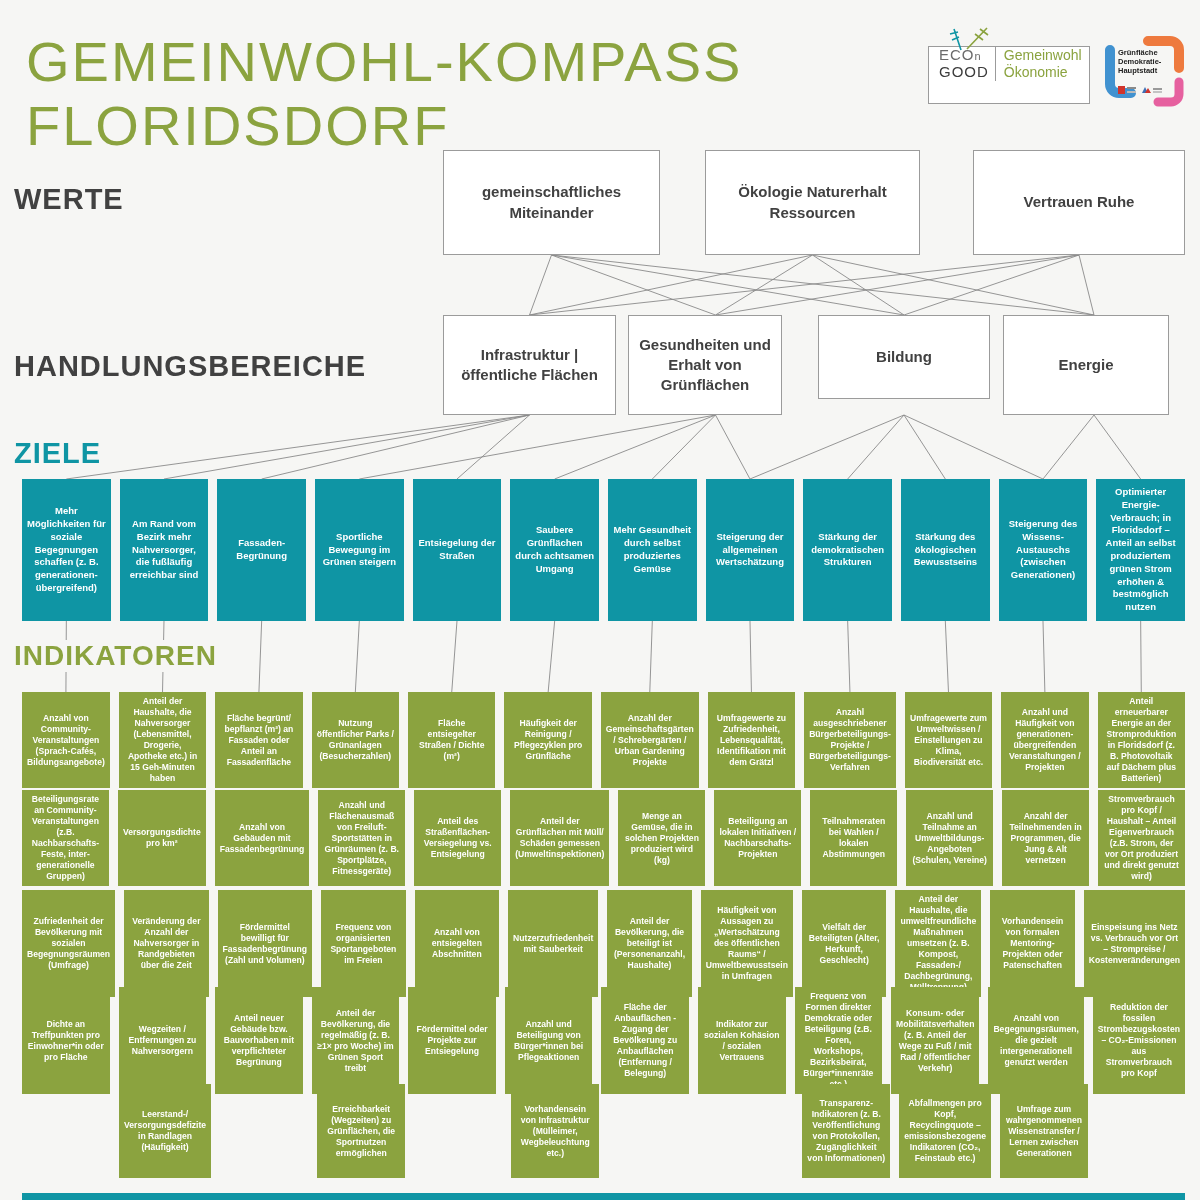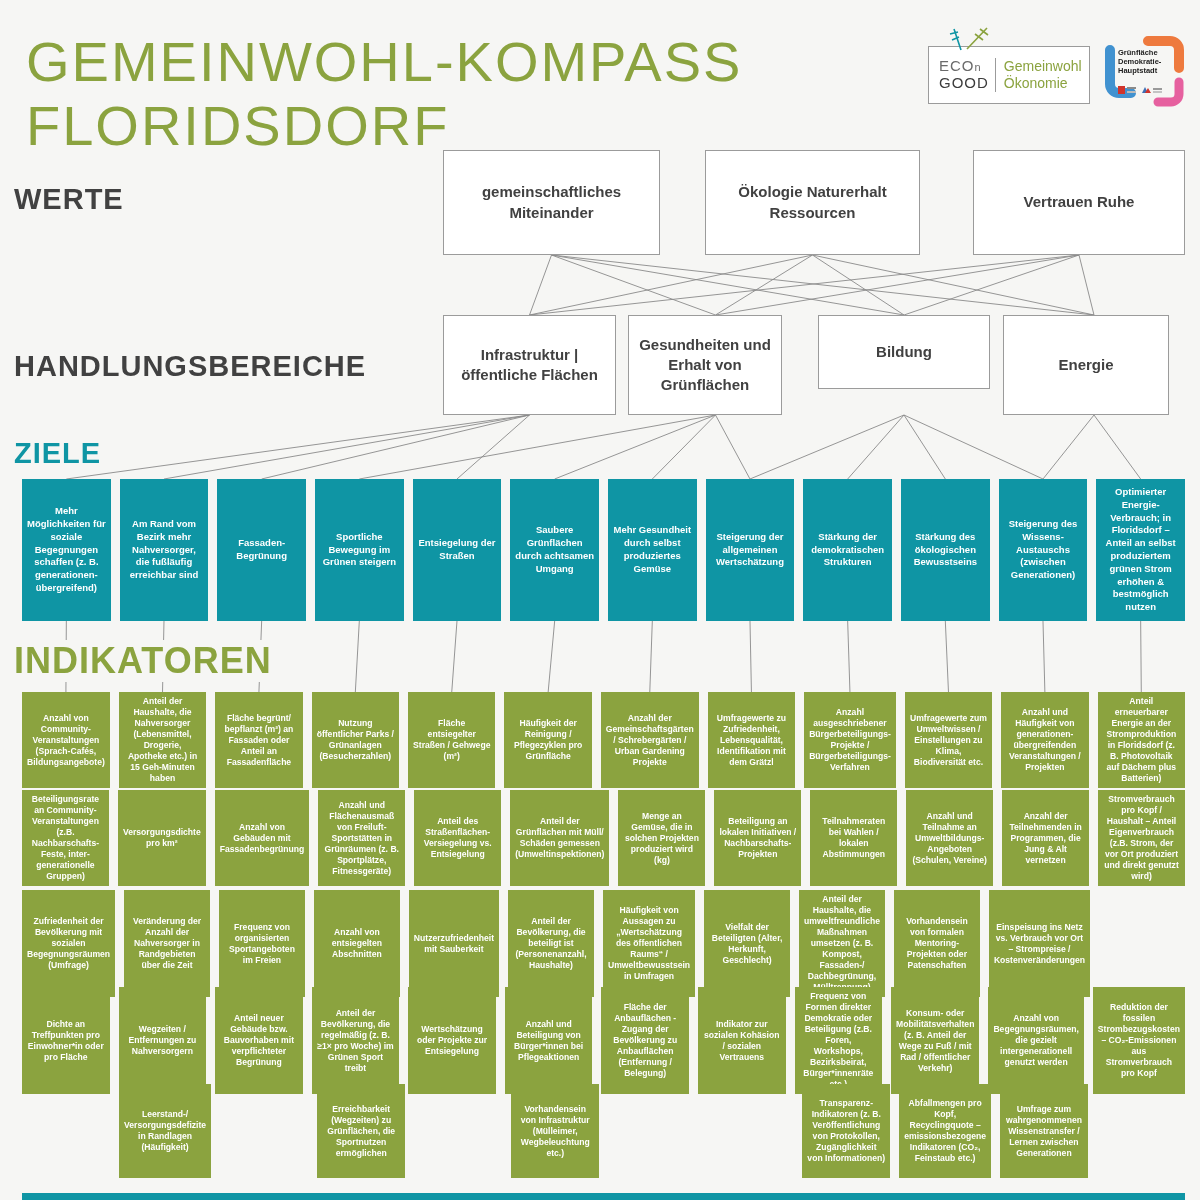--- a/index.html
+++ b/index.html
@@ -9,42 +9,42 @@
     font-family:"Liberation Sans",sans-serif;overflow:hidden}
   .page{position:relative;width:1200px;height:1200px}
   #connector-svg{position:absolute;left:0;top:0;z-index:0}
   #connector-svg line{stroke:var(--line);stroke-width:0.9}
 
   .title{position:absolute;left:26px;top:30px;color:var(--green);font-weight:normal;
     font-size:56px;line-height:1.15;letter-spacing:2px;z-index:1}
   .sec-label{position:absolute;left:14px;font-weight:bold;color:var(--dark);
     font-size:29px;letter-spacing:1px;z-index:2}
   .sec-label.teal-t{color:var(--teal)}
-  .sec-label.green-t{color:var(--green);font-size:36px;background:var(--bg);padding-right:10px}
+  .sec-label.green-t{color:var(--green);font-size:28px;background:var(--bg);padding-right:10px}
 
   .wbox,.hbox{position:absolute;background:#ffffff;border:1px solid #9b9b9b;
     display:flex;align-items:center;justify-content:center;text-align:center;
     font-weight:bold;color:var(--dark);font-size:15px;line-height:1.35;
     padding:8px;box-sizing:border-box;z-index:1}
 
   .grid{position:absolute;left:22px;right:15px;display:grid;
     grid-template-columns:repeat(12,1fr);gap:9px;z-index:1}
   .cbox{display:flex;align-items:center;justify-content:center;text-align:center;
     color:#ffffff;font-weight:bold;padding:4px 5px;box-sizing:border-box}
   .teal{background:var(--teal)}
   .green{background:var(--green)}
   #zrow .cbox{font-size:9.5px;line-height:1.35}
   .irow .cbox{font-size:8.6px;line-height:1.28}
 
   .footer-bar{position:absolute;left:22px;right:15px;top:1193px;height:7px;
     background:var(--teal);z-index:1}
 
   
   .ecogood{position:absolute;left:928px;top:46px;width:160px;height:56px;
-    border:1px solid #9b9b9b;background:#fff;display:flex;align-items:center;z-index:1}
+    border:1px solid #9b9b9b;background:#fff;display:flex;align-items:flex-start;z-index:1}
   .ecogood .sprigs{position:absolute;left:18px;top:-22px}
   .ecogood .left{padding-left:10px;line-height:1.05}
   .ecogood .eco{color:#6b6b6b;font-size:15px;letter-spacing:1px}
   .ecogood .n{color:#6b6b6b;font-size:11px}
   .ecogood .good{color:#3c3c3c;font-weight:normal;font-size:15px;letter-spacing:1px}
   .ecogood .divider{width:1px;height:34px;background:#9b9b9b;margin:0 8px 0 6px}
   .ecogood .right{color:var(--green);font-size:14px;line-height:1.2}
 
   .demok{position:absolute;left:1102px;top:34px;width:88px;height:78px;z-index:1}
   .demok .dtext{position:absolute;left:16px;top:14px;width:60px;
@@ -148,21 +148,21 @@
   <div class="sec-label" style="top:350px">HANDLUNGSBEREICHE</div>
   <div class="sec-label teal-t" style="top:437px">ZIELE</div>
   <div class="sec-label green-t" style="top:640px">INDIKATOREN</div>
 
   <div class="wbox" style="left:443px;top:150px;width:217px;height:105px">gemeinschaftliches Miteinander</div>
   <div class="wbox" style="left:705px;top:150px;width:215px;height:105px">Ökologie Naturerhalt Ressourcen</div>
   <div class="wbox" style="left:973px;top:150px;width:212px;height:105px">Vertrauen Ruhe</div>
 
   <div class="hbox" style="left:443px;top:315px;width:173px;height:100px">Infrastruktur | öffentliche Flächen</div>
   <div class="hbox" style="left:628px;top:315px;width:154px;height:100px">Gesundheiten und Erhalt von Grünflächen</div>
-  <div class="hbox" style="left:818px;top:315px;width:172px;height:74px">Bildung</div>
+  <div class="hbox" style="left:818px;top:315px;width:172px;height:84px">Bildung</div>
   <div class="hbox" style="left:1003px;top:315px;width:166px;height:100px">Energie</div>
 
   <div class="grid" id="zrow" style="top:479px;height:142px">
     <div class="cbox teal">Mehr Möglichkeiten für soziale Begegnungen schaffen (z. B. generationen-übergreifend)</div>
     <div class="cbox teal">Am Rand vom Bezirk mehr Nahversorger, die fußläufig erreichbar sind</div>
     <div class="cbox teal">Fassaden-Begrünung</div>
     <div class="cbox teal">Sportliche Bewegung im Grünen steigern</div>
     <div class="cbox teal">Entsiegelung der Straßen</div>
     <div class="cbox teal">Saubere Grünflächen durch achtsamen Umgang</div>
     <div class="cbox teal">Mehr Gesundheit durch selbst produziertes Gemüse</div>
@@ -171,21 +171,21 @@
     <div class="cbox teal">Stärkung des ökologischen Bewusstseins</div>
     <div class="cbox teal">Steigerung des Wissens-Austauschs (zwischen Generationen)</div>
     <div class="cbox teal">Optimierter Energie-Verbrauch; in Floridsdorf – Anteil an selbst produziertem grünen Strom erhöhen &amp; bestmöglich nutzen</div>
   </div>
 
   <div class="grid irow" id="irow1" style="top:692px;height:93px">
     <div class="cbox green">Anzahl von Community-Veranstaltungen (Sprach-Cafés, Bildungsangebote)</div>
     <div class="cbox green">Anteil der Haushalte, die Nahversorger (Lebensmittel, Drogerie, Apotheke etc.) in 15 Geh-Minuten haben</div>
     <div class="cbox green">Fläche begrünt/ bepflanzt (m²) an Fassaden oder Anteil an Fassadenfläche</div>
     <div class="cbox green">Nutzung öffentlicher Parks / Grünanlagen (Besucherzahlen)</div>
-    <div class="cbox green">Fläche entsiegelter Straßen / Gehwege (m²)</div>
+    <div class="cbox green">Fläche entsiegelter Straßen / Dichte (m²)</div>
     <div class="cbox green">Häufigkeit der Reinigung / Pflegezyklen pro Grünfläche</div>
     <div class="cbox green">Anzahl der Gemeinschaftsgärten / Schrebergärten / Urban Gardening Projekte</div>
     <div class="cbox green">Umfragewerte zu Zufriedenheit, Lebensqualität, Identifikation mit dem Grätzl</div>
     <div class="cbox green">Anzahl ausgeschriebener Bürgerbeteiligungs-Projekte / Bürgerbeteiligungs-Verfahren</div>
     <div class="cbox green">Umfragewerte zum Umweltwissen / Einstellungen zu Klima, Biodiversität etc.</div>
     <div class="cbox green">Anzahl und Häufigkeit von generationen-übergreifenden Veranstaltungen / Projekten</div>
     <div class="cbox green">Anteil erneuerbarer Energie an der Stromproduktion in Floridsdorf (z. B. Photovoltaik auf Dächern plus Batterien)</div>
   </div>
 
   <div class="grid irow" style="top:790px;height:93px">
@@ -199,37 +199,38 @@
     <div class="cbox green">Beteiligung an lokalen Initiativen / Nachbarschafts-Projekten</div>
     <div class="cbox green">Teilnahmeraten bei Wahlen / lokalen Abstimmungen</div>
     <div class="cbox green">Anzahl und Teilnahme an Umweltbildungs-Angeboten (Schulen, Vereine)</div>
     <div class="cbox green">Anzahl der Teilnehmenden in Programmen, die Jung &amp; Alt vernetzen</div>
     <div class="cbox green">Stromverbrauch pro Kopf / Haushalt – Anteil Eigenverbrauch (z.B. Strom, der vor Ort produziert und direkt genutzt wird)</div>
   </div>
 
   <div class="grid irow" style="top:890px;height:93px">
     <div class="cbox green">Zufriedenheit der Bevölkerung mit sozialen Begegnungsräumen (Umfrage)</div>
     <div class="cbox green">Veränderung der Anzahl der Nahversorger in Randgebieten über die Zeit</div>
+    <div class="cbox green">Fördermittel bewilligt für Fassadenbegrünung (Zahl und Volumen)</div>
     <div class="cbox green">Frequenz von organisierten Sportangeboten im Freien</div>
     <div class="cbox green">Anzahl von entsiegelten Abschnitten</div>
     <div class="cbox green">Nutzerzufriedenheit mit Sauberkeit</div>
     <div class="cbox green">Anteil der Bevölkerung, die beteiligt ist (Personenanzahl, Haushalte)</div>
     <div class="cbox green">Häufigkeit von Aussagen zu „Wertschätzung des öffentlichen Raums“ / Umweltbewusstsein in Umfragen</div>
     <div class="cbox green">Vielfalt der Beteiligten (Alter, Herkunft, Geschlecht)</div>
     <div class="cbox green">Anteil der Haushalte, die umweltfreundliche Maßnahmen umsetzen (z. B. Kompost, Fassaden-/ Dachbegrünung, Mülltrennung)</div>
     <div class="cbox green">Vorhandensein von formalen Mentoring-Projekten oder Patenschaften</div>
     <div class="cbox green">Einspeisung ins Netz vs. Verbrauch vor Ort – Strompreise / Kostenveränderungen</div>
   </div>
 
   <div class="grid irow" style="top:987px;height:93px">
     <div class="cbox green">Dichte an Treffpunkten pro Einwohner*in oder pro Fläche</div>
     <div class="cbox green">Wegzeiten / Entfernungen zu Nahversorgern</div>
     <div class="cbox green">Anteil neuer Gebäude bzw. Bauvorhaben mit verpflichteter Begrünung</div>
     <div class="cbox green">Anteil der Bevölkerung, die regelmäßig (z. B. ≥1× pro Woche) im Grünen Sport treibt</div>
-    <div class="cbox green">Wertschätzung oder Projekte zur Entsiegelung</div>
+    <div class="cbox green">Fördermittel oder Projekte zur Entsiegelung</div>
     <div class="cbox green">Anzahl und Beteiligung von Bürger*innen bei Pflegeaktionen</div>
     <div class="cbox green">Fläche der Anbauflächen - Zugang der Bevölkerung zu Anbauflächen (Entfernung / Belegung)</div>
     <div class="cbox green">Indikator zur sozialen Kohäsion / sozialen Vertrauens</div>
     <div class="cbox green">Frequenz von Formen direkter Demokratie oder Beteiligung (z.B. Foren, Workshops, Bezirksbeirat, Bürger*innenräte etc.)</div>
     <div class="cbox green">Konsum- oder Mobilitätsverhalten (z. B. Anteil der Wege zu Fuß / mit Rad / öffentlicher Verkehr)</div>
     <div class="cbox green">Anzahl von Begegnungsräumen, die gezielt intergenerationell genutzt werden</div>
     <div class="cbox green">Reduktion der fossilen Strombezugskosten – CO₂-Emissionen aus Stromverbrauch pro Kopf</div>
   </div>
 
   <div class="grid irow" style="top:1084px;height:94px">

